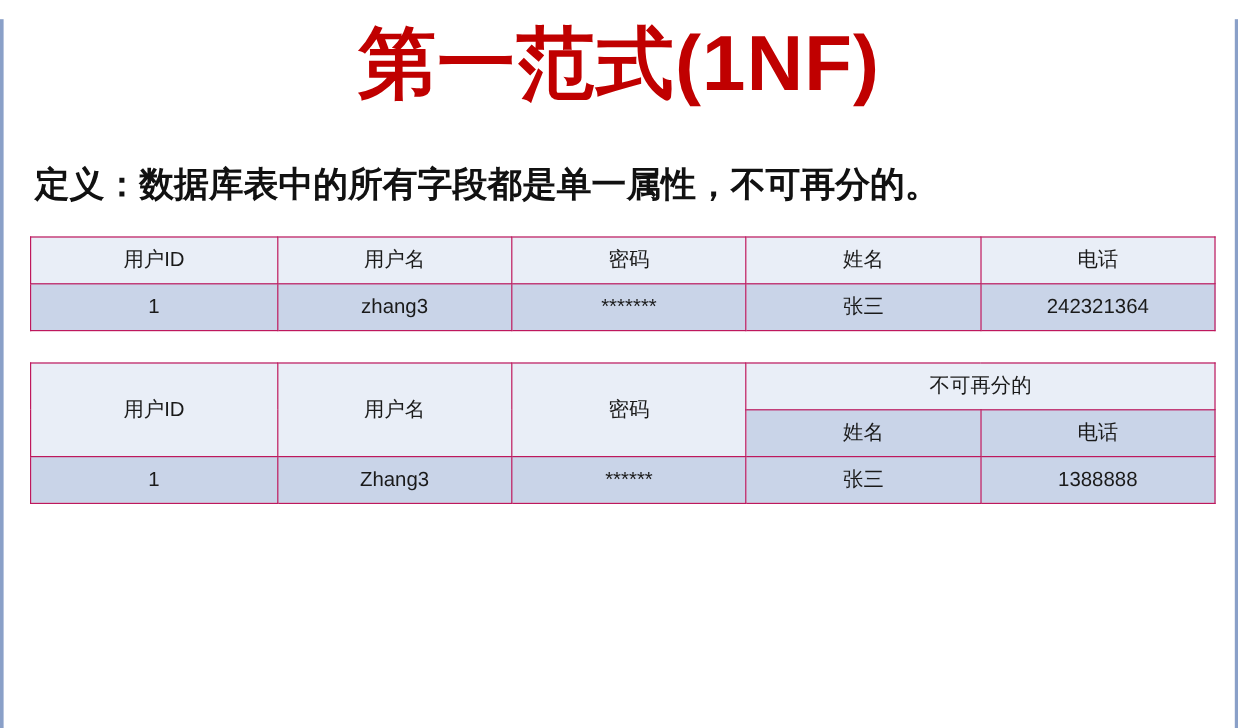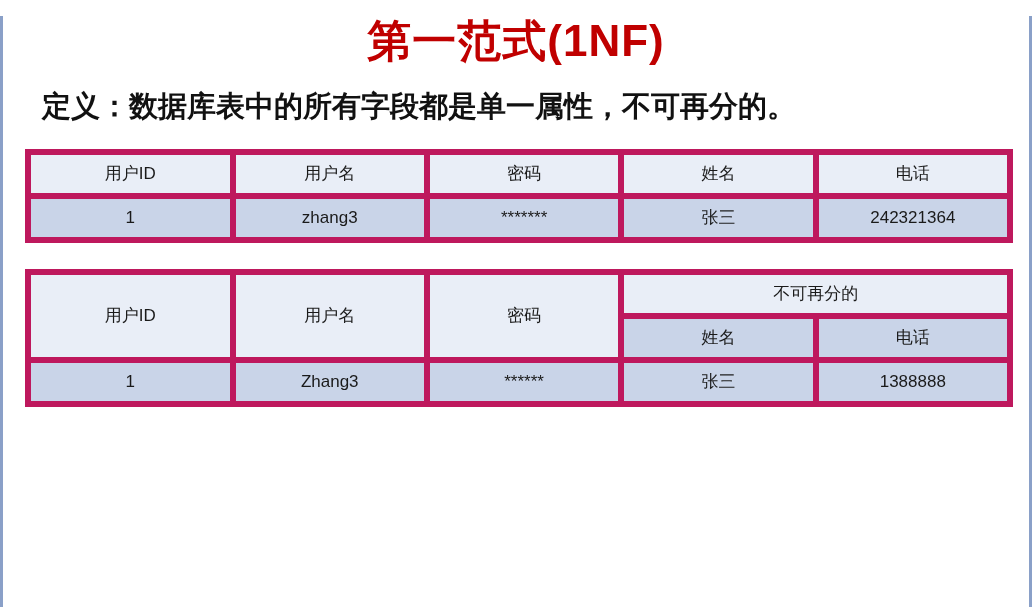--- a/index.html
+++ b/index.html
@@ -18,29 +18,29 @@
     width: 1032px;
     height: 607px;
     box-sizing: border-box;
     border-left: 3px solid #8aa0c8;
     border-right: 3px solid #8aa0c8;
     background: #ffffff;
   }
   .title {
     text-align: center;
     color: #c00000;
-    font-size: 44px;
+    font-size: 65px;
     font-weight: bold;
     letter-spacing: 1px;
     margin-top: 16px;
     line-height: 1.15;
   }
   .body-text {
-    margin-top: 18px;
-    padding-left: 39px;
+    margin-top: 42px;
+    padding-left: 26px;
     color: #111111;
     font-size: 29px;
     font-weight: bold;
     line-height: 1.45;
   }
   .body-text .line {
     white-space: nowrap;
   }
   .red-emph {
     color: #c00000;
@@ -50,21 +50,21 @@
     padding-left: 22px;
     padding-right: 22px;
   }
   table.nf {
     border-collapse: collapse;
     width: 988px;
     table-layout: fixed;
     margin-bottom: 26px;
   }
   table.nf td {
-    border: 6px solid #be185d;
+    border: 1px solid #be185d;
     height: 38px;
     text-align: center;
     font-size: 17px;
     color: #1a1a1a;
     padding: 0;
   }
   tr.head td {
     background: #e9eef7;
   }
   tr.sub td {

